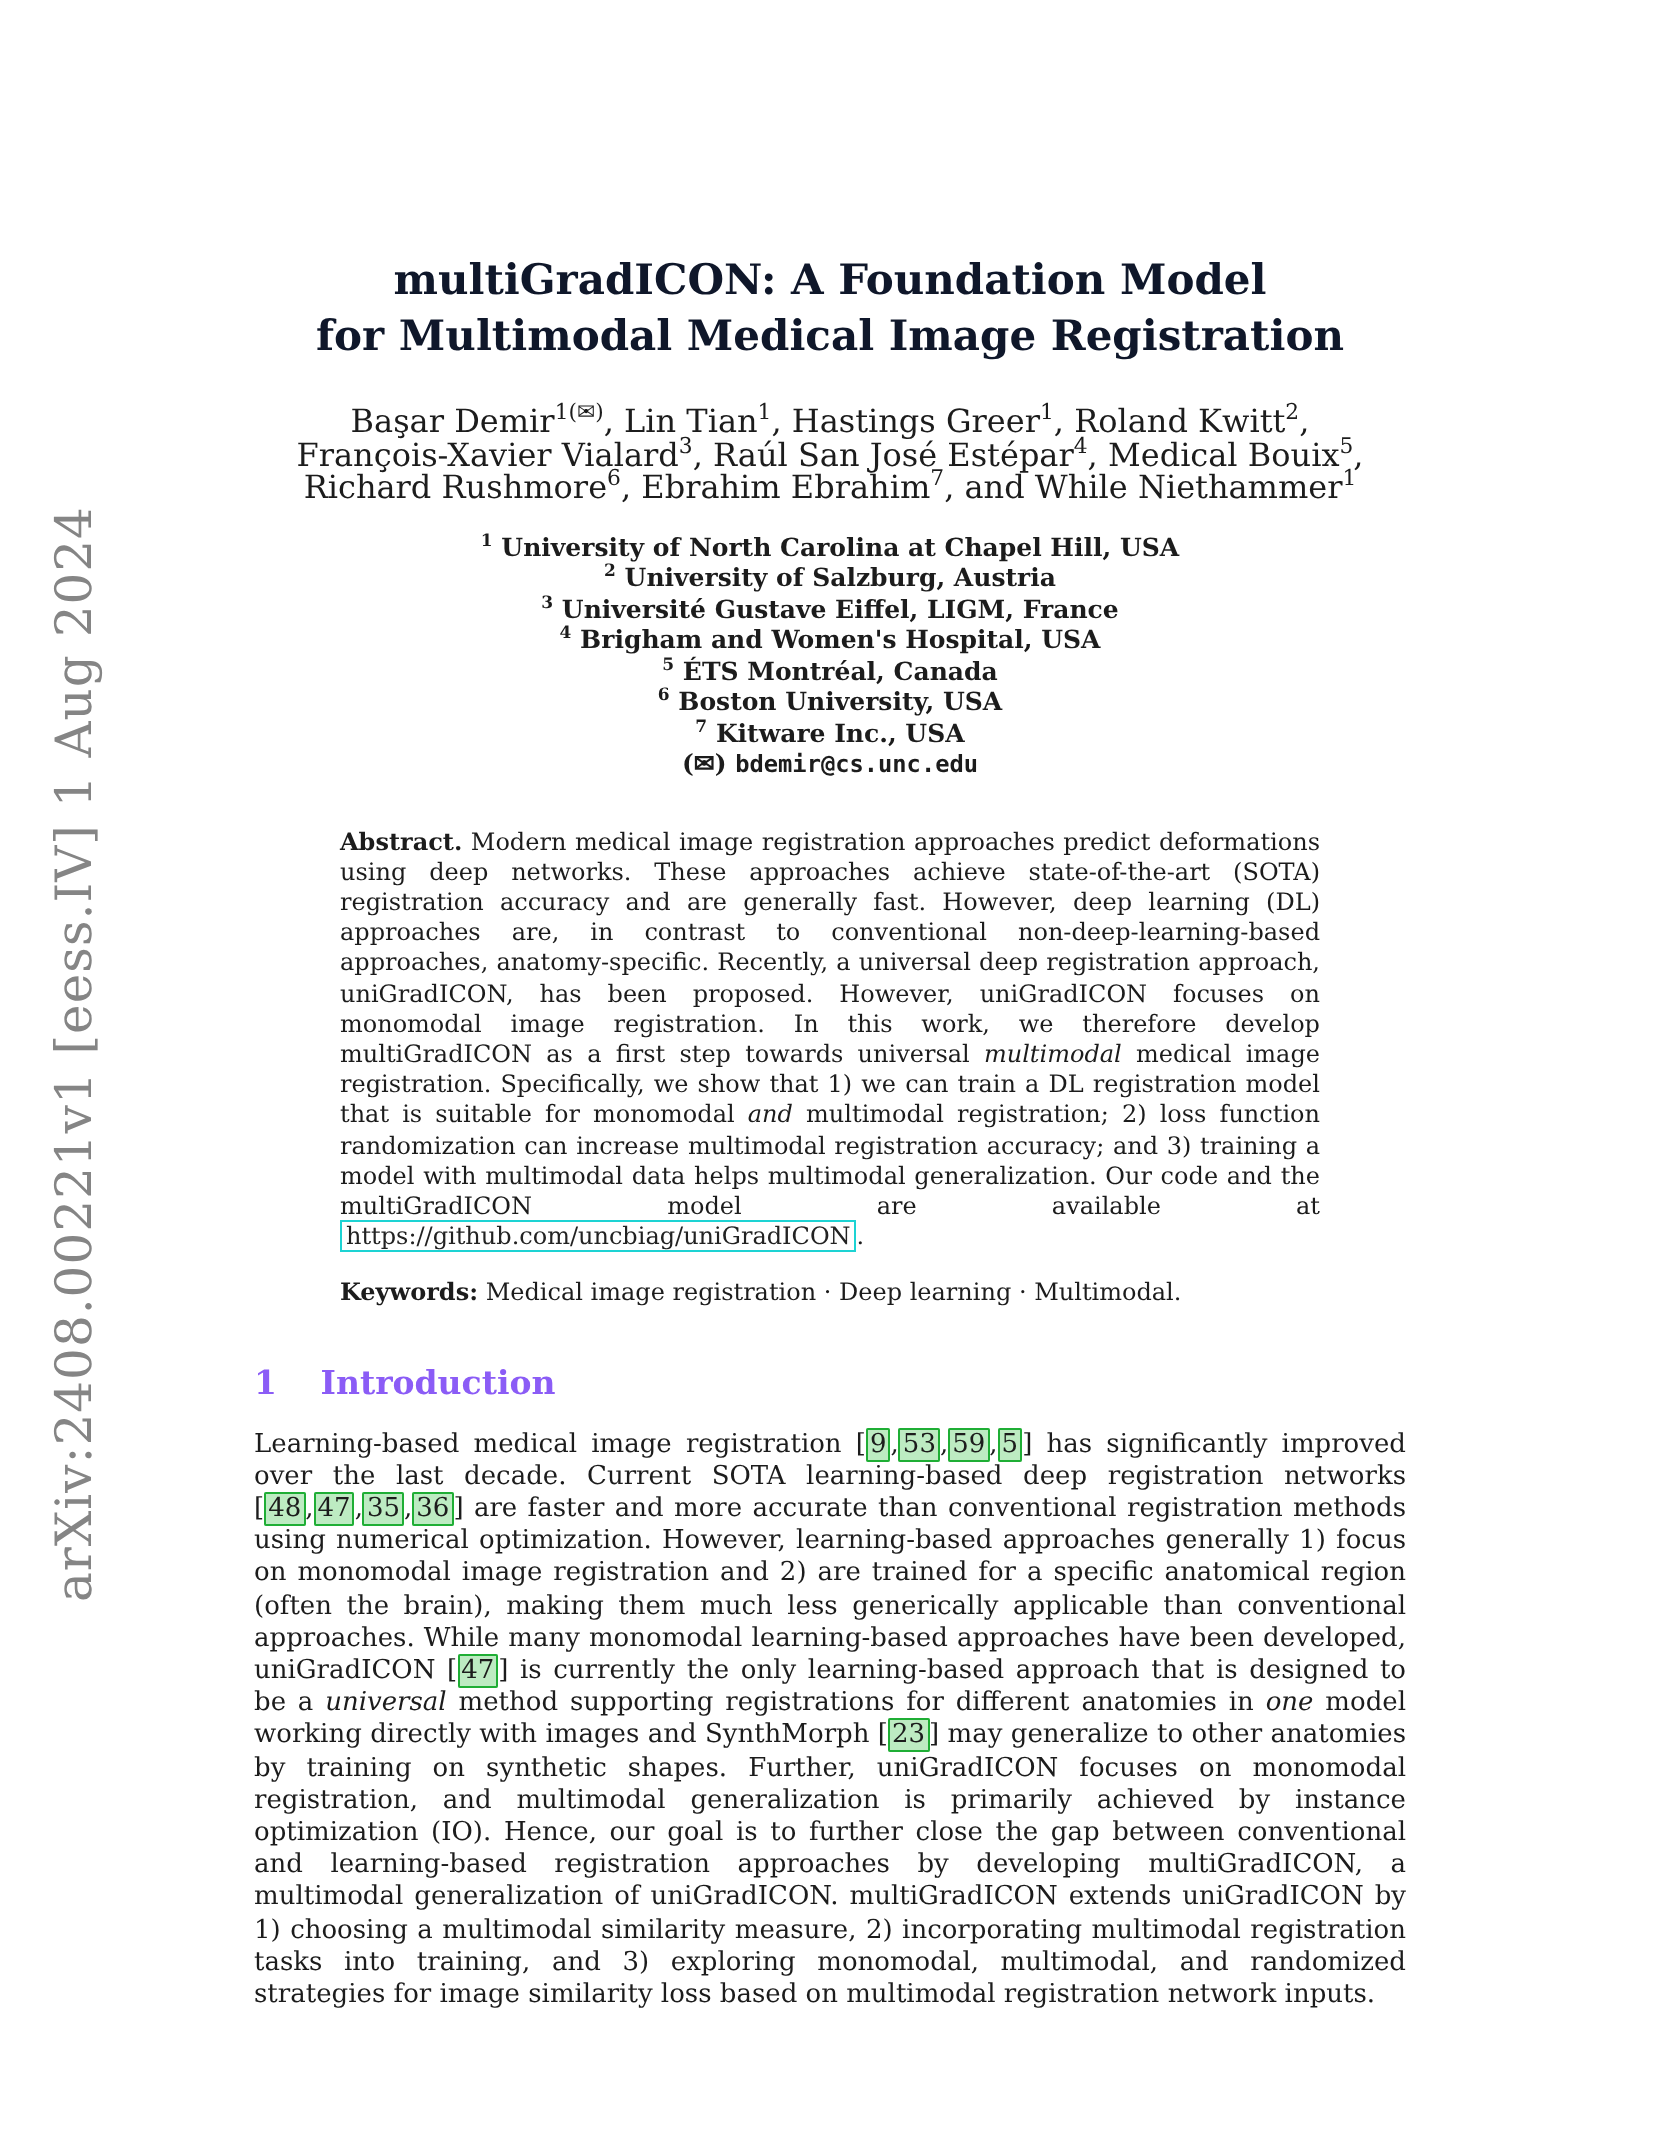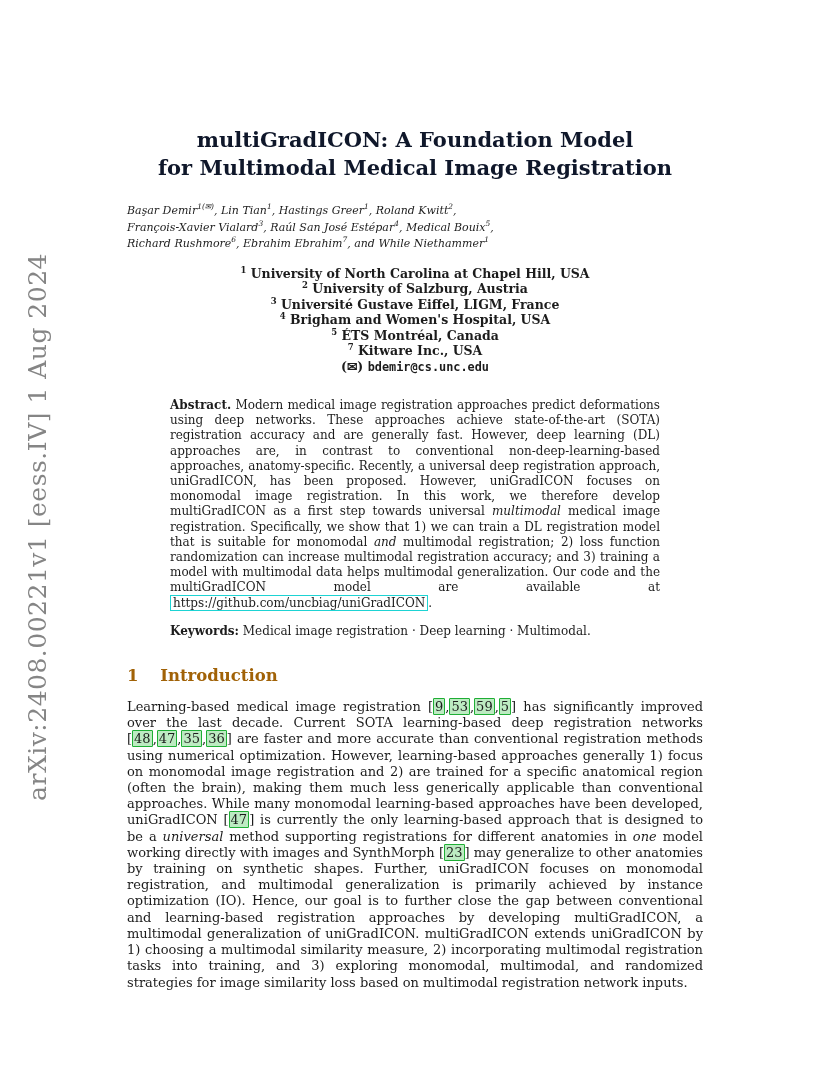--- a/index.html
+++ b/index.html
@@ -35,23 +35,23 @@
     margin: 0;
     text-align: center;
     font-size: 21px;
     font-weight: bold;
     line-height: 28px;
     color: #0f172a;
   }
   .title-line { display: block; }
   .authors {
     margin-top: 21px;
-    font-size: 11px;
+    text-align: center;
+    font-size: 16px;
     line-height: 16.5px;
-    font-style: italic;
   }
   .affiliations {
     margin-top: 13px;
     text-align: center;
     font-size: 12.5px;
     line-height: 15.5px;
     font-weight: bold;
   }
   .abstract {
     margin: 23px 43px 0 43px;
@@ -61,21 +61,21 @@
   }
   .keywords {
     margin: 13px 43px 0 43px;
     font-size: 12px;
     line-height: 15.2px;
   }
   .section-heading {
     margin: 27px 0 0 0;
     font-size: 16.5px;
     font-weight: bold;
-    color: #a16207;
+    color: #8b5cf6;
   }
   .section-heading .sec-num { margin-right: 16px; }
   .intro {
     margin: 14px 0 0 0;
     font-size: 13px;
     line-height: 16.2px;
     text-align: justify;
   }
   
   .run-b { font-weight: bold; }
@@ -120,20 +120,21 @@
       <div class="author-line"><span>François-Xavier Vialard</span><span class="run-sup">3</span><span>, Raúl San José Estépar</span><span class="run-sup">4</span><span>, Medical Bouix</span><span class="run-sup">5</span><span>,</span></div>
       <div class="author-line"><span>Richard Rushmore</span><span class="run-sup">6</span><span>, Ebrahim Ebrahim</span><span class="run-sup">7</span><span>, and While Niethammer</span><span class="run-sup">1</span></div>
     </div>
 
     <div class="affiliations">
       <div class="affil-line"><span class="run-sup">1</span><span> University of North Carolina at Chapel Hill, USA</span></div>
       <div class="affil-line"><span class="run-sup">2</span><span> University of Salzburg, Austria</span></div>
       <div class="affil-line"><span class="run-sup">3</span><span> Université Gustave Eiffel, LIGM, France</span></div>
       <div class="affil-line"><span class="run-sup">4</span><span> Brigham and Women's Hospital, USA</span></div>
       <div class="affil-line"><span class="run-sup">5</span><span> ÉTS Montréal, Canada</span></div>
+      <div class="affil-line"><span class="run-sup">6</span><span> Boston University, USA</span></div>
       <div class="affil-line"><span class="run-sup">7</span><span> Kitware Inc., USA</span></div>
       <div class="affil-line"><span>(✉) </span><span class="run-mono">bdemir@cs.unc.edu</span></div>
     </div>
 
     <p class="abstract"><span class="run-b">Abstract.</span><span> Modern medical image registration approaches predict deformations using deep networks. These approaches achieve state-of-the-art (SOTA) registration accuracy and are generally fast. However, deep learning (DL) approaches are, in contrast to conventional non-deep-learning-based approaches, anatomy-specific. Recently, a universal deep registration approach, uniGradICON, has been proposed. However, uniGradICON focuses on monomodal image registration. In this work, we therefore develop multiGradICON as a first step towards universal </span><span class="run-i">multimodal</span><span> medical image registration. Specifically, we show that 1) we can train a DL registration model that is suitable for monomodal </span><span class="run-i">and</span><span> multimodal registration; 2) loss function randomization can increase multimodal registration accuracy; and 3) training a model with multimodal data helps multimodal generalization. Our code and the multiGradICON model are available at </span><span class="run-link">https://github.com/uncbiag/uniGradICON</span><span>.</span></p>
 
     <p class="keywords"><span class="run-b">Keywords:</span><span> Medical image registration · Deep learning · Multimodal.</span></p>
 
     <h2 class="section-heading">
       <span class="sec-num">1</span>

